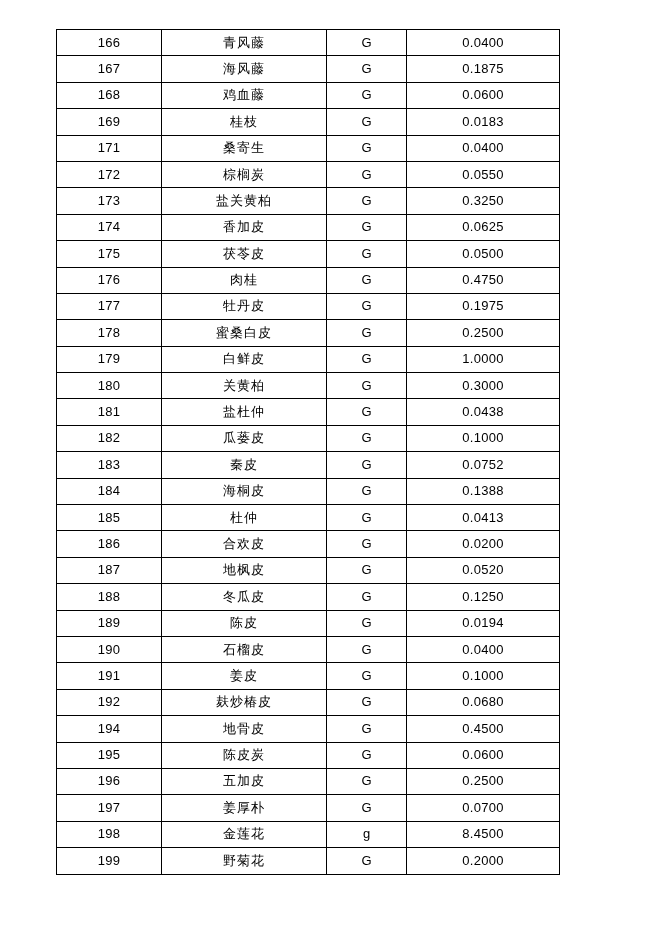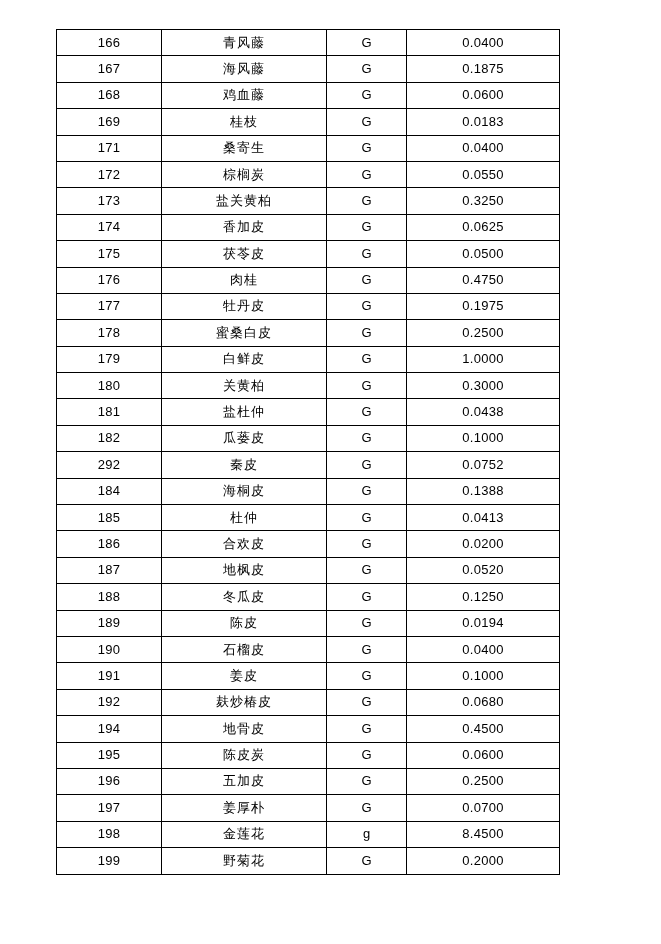--- a/index.html
+++ b/index.html
@@ -166,21 +166,21 @@
             <td class="unit-cell">G</td>
             <td class="price-cell">0.0438</td>
           </tr>
           <tr>
             <td class="index-cell">182</td>
             <td class="name-cell">瓜蒌皮</td>
             <td class="unit-cell">G</td>
             <td class="price-cell">0.1000</td>
           </tr>
           <tr>
-            <td class="index-cell">292</td>
+            <td class="index-cell">183</td>
             <td class="name-cell">秦皮</td>
             <td class="unit-cell">G</td>
             <td class="price-cell">0.0752</td>
           </tr>
           <tr>
             <td class="index-cell">184</td>
             <td class="name-cell">海桐皮</td>
             <td class="unit-cell">G</td>
             <td class="price-cell">0.1388</td>
           </tr>

